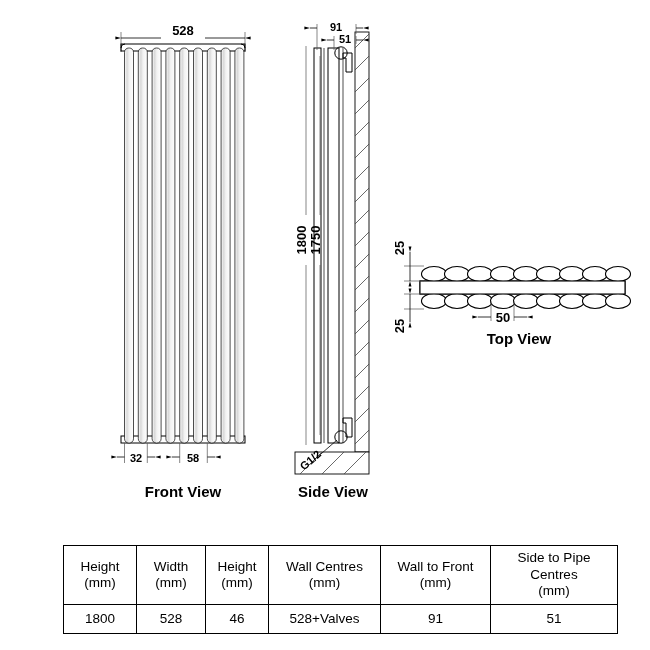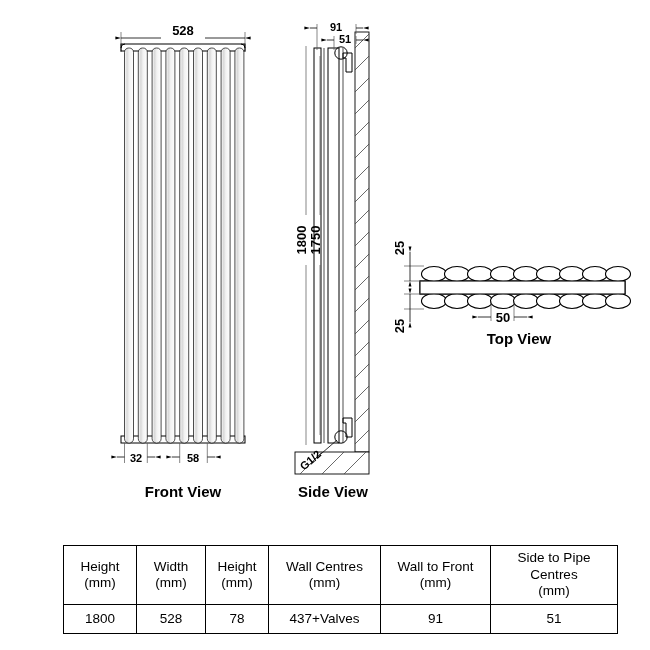--- a/index.html
+++ b/index.html
@@ -333,22 +333,22 @@
             <span>(mm)</span>
           </td>
           <td class="col-wp">
             <span>Side to Pipe Centres</span><br>
             <span>(mm)</span>
           </td>
         </tr>
         <tr class="value-row">
           <td>1800</td>
           <td>528</td>
-          <td>78</td>
-          <td>437+Valves</td>
+          <td>46</td>
+          <td>528+Valves</td>
           <td>91</td>
           <td>51</td>
         </tr>
       </tbody>
     </table>
   </div>
 
 </div>
 
 </body></html>

